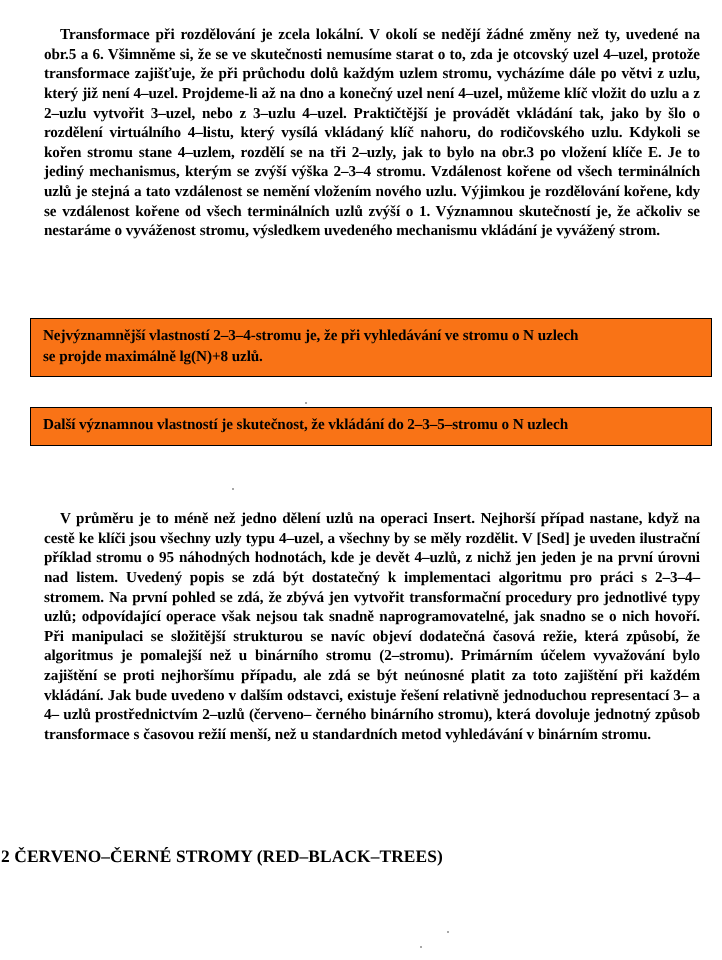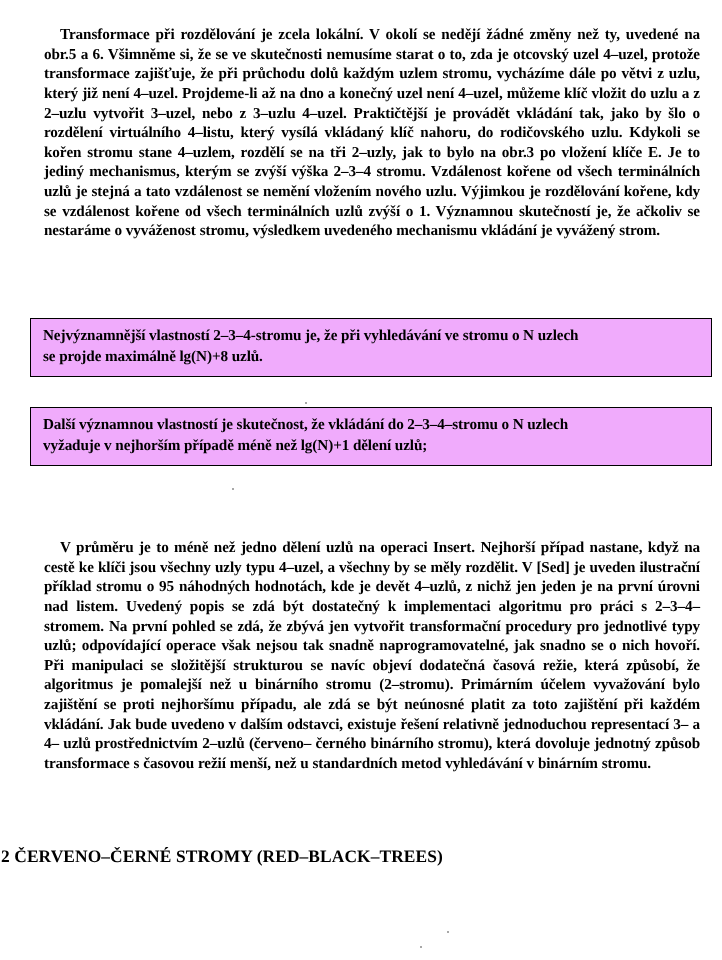--- a/index.html
+++ b/index.html
@@ -42,42 +42,42 @@
     left: 30px;
     width: 682px;
     box-sizing: border-box;
     border: 1.6px solid #000;
     padding: 7px 12px 9px 12px;
     font-size: 15.2px;
     line-height: 20.5px;
     font-weight: 700;
     text-align: left;
     letter-spacing: -0.1px;
-    background: #f0abfc;
+    background: #f97316;
   }
   .callout .cline { display: block; white-space: nowrap; }
 
   
   .section-heading {
     position: absolute;
     left: 1px;
     width: 690px;
     font-size: 17.4px;
     line-height: 21px;
     font-weight: 700;
     letter-spacing: 0.1px;
     white-space: nowrap;
     font-family: "Liberation Serif", "DejaVu Serif", serif;
   }
 
   
   #para-intro   { top: 10px; }
   #callout-one  { top: 318px; }
   #callout-two  { top: 407px; }
-  #para-body    { top: 523px; }
+  #para-body    { top: 494px; }
   #heading-rbt  { top: 832px; }
   #para-closing { top: 881px; }
 
   
   .speckle {
     position: absolute;
     background: #2b2b2b;
     border-radius: 50%;
     opacity: .55;
   }
@@ -88,22 +88,21 @@
 <div class="page">
 
   <p class="para indent" id="para-intro">Transformace při rozdělování je zcela lokální. V okolí se nedějí žádné změny než ty, uvedené na obr.5 a 6. Všimněme si, že se ve skutečnosti nemusíme starat o to, zda je otcovský uzel 4–uzel, protože transformace zajišťuje, že při průchodu dolů každým uzlem stromu, vycházíme dále po větvi z uzlu, který již není 4–uzel. Projdeme-li až na dno a konečný uzel není 4–uzel, můžeme klíč vložit do uzlu a z 2–uzlu vytvořit 3–uzel, nebo z 3–uzlu 4–uzel. Praktičtější je provádět vkládání tak, jako by šlo o rozdělení virtuálního 4–listu, který vysílá vkládaný klíč nahoru, do rodičovského uzlu. Kdykoli se kořen stromu stane 4–uzlem, rozdělí se na tři 2–uzly, jak to bylo na obr.3 po vložení klíče E. Je to jediný mechanismus, kterým se zvýší výška 2–3–4 stromu. Vzdálenost kořene od všech terminálních uzlů je stejná a tato vzdálenost se nemění vložením nového uzlu. Výjimkou je rozdělování kořene, kdy se vzdálenost kořene od všech terminálních uzlů zvýší o 1. Významnou skutečností je, že ačkoliv se nestaráme o vyváženost stromu, výsledkem uvedeného mechanismu vkládání je vyvážený strom.</p>
 
   <div class="callout" id="callout-one">
     <span class="cline">Nejvýznamnější vlastností 2–3–4-stromu je, že při  vyhledávání ve stromu o N uzlech</span>
     <span class="cline">se projde maximálně lg(N)+8 uzlů.</span>
   </div>
 
   <div class="callout" id="callout-two">
-    <span class="cline">Další významnou vlastností je skutečnost, že vkládání do 2–3–4–stromu o N uzlech</span>
-    <span class="cline">vyžaduje v nejhorším případě méně než lg(N)+1 dělení uzlů;</span>
+    <span class="cline">Další významnou vlastností je skutečnost, že vkládání do 2–3–5–stromu o N uzlech</span>
   </div>
 
   <p class="para indent" id="para-body">V průměru je to méně než jedno dělení uzlů na operaci Insert. Nejhorší případ nastane, když na cestě ke klíči jsou všechny uzly typu 4–uzel, a všechny by se měly rozdělit. V [Sed] je uveden ilustrační příklad stromu o 95 náhodných hodnotách, kde je devět 4–uzlů, z nichž jen jeden je na první úrovni nad listem. Uvedený popis se zdá být dostatečný k implementaci algoritmu pro práci s 2–3–4–stromem. Na první pohled se zdá, že zbývá jen vytvořit transformační procedury pro jednotlivé typy uzlů; odpovídající operace však nejsou tak snadně naprogramovatelné, jak snadno se o nich hovoří. Při manipulaci se složitější strukturou se navíc objeví dodatečná časová režie, která způsobí, že algoritmus je pomalejší než u binárního stromu (2–stromu). Primárním účelem vyvažování bylo zajištění se proti nejhoršímu případu, ale zdá se být neúnosné platit za toto zajištění při každém vkládání. Jak bude uvedeno v dalším odstavci, existuje řešení relativně jednoduchou representací 3– a 4– uzlů prostřednictvím 2–uzlů (červeno– černého binárního stromu), která dovoluje jednotný způsob transformace s časovou režií menší, než u standardních metod vyhledávání v binárním stromu.</p>
 
   <h2 class="section-heading" id="heading-rbt">2 ČERVENO–ČERNÉ STROMY (RED–BLACK–TREES)</h2>
 
 
   <div class="speckle" style="left:305px; top:402px; width:2px; height:2px;"></div>
   <div class="speckle" style="left:232px; top:488px; width:2px; height:2px;"></div>
   <div class="speckle" style="left:447px; top:931px; width:2px; height:2px;"></div>

